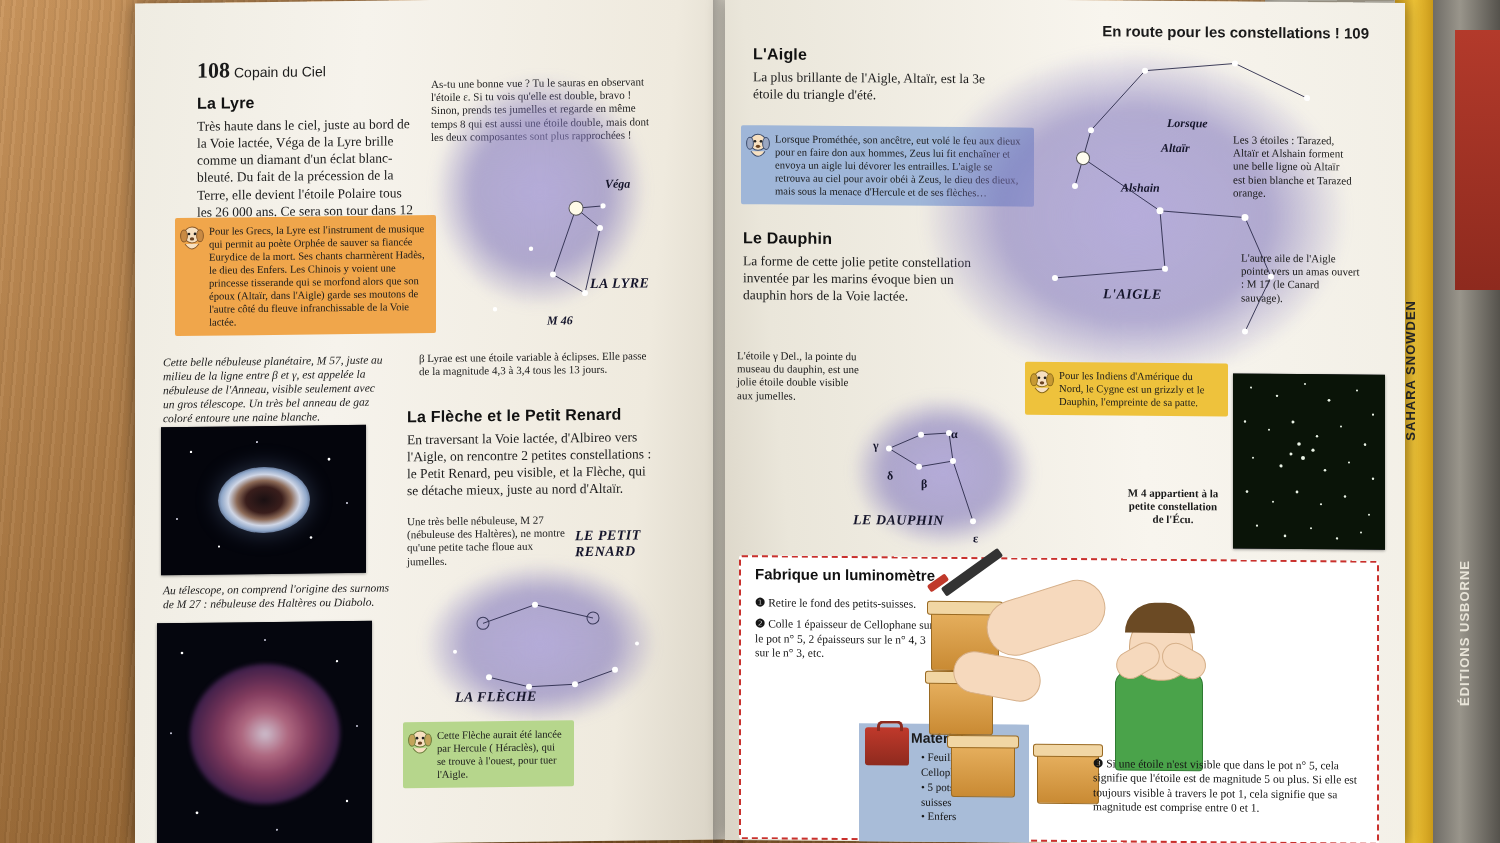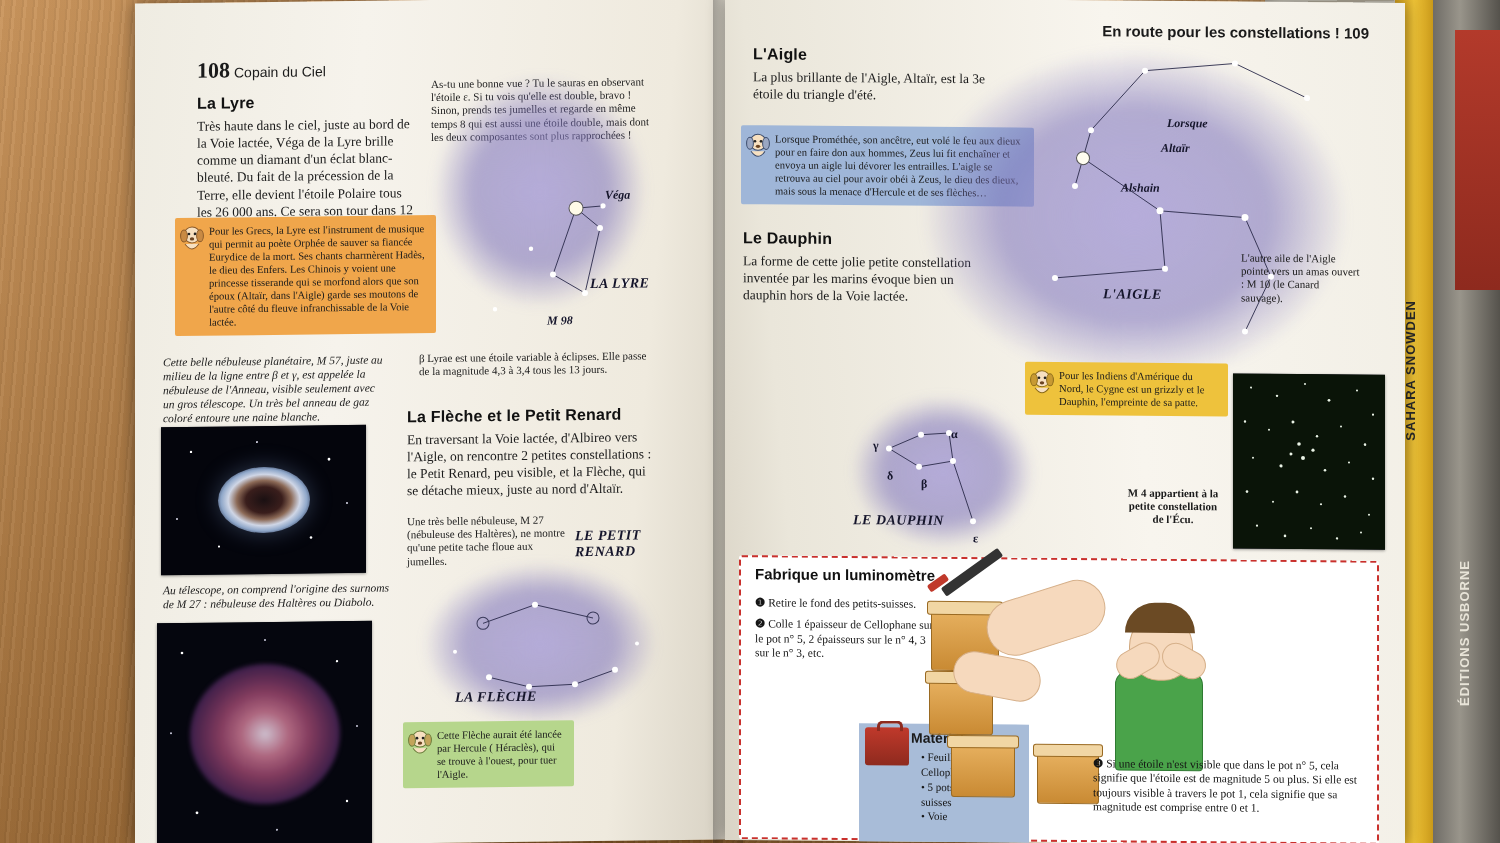--- a/index.html
+++ b/index.html
@@ -264,23 +264,23 @@
         <circle cx="141" cy="130" r="7" fill="#fffbe8" stroke="#555"></circle>
         <circle cx="118" cy="196" r="3" fill="#fff"></circle>
         <circle cx="150" cy="215" r="3" fill="#fff"></circle>
         <circle cx="165" cy="150" r="3" fill="#fff"></circle>
         <circle cx="168" cy="128" r="2.6" fill="#fff"></circle>
         <circle cx="96" cy="170" r="2.2" fill="#fff"></circle>
         <circle cx="190" cy="205" r="2.6" fill="#fff"></circle>
         <circle cx="60" cy="230" r="2.2" fill="#fff"></circle>
       </svg>
     </div>
-    <div class="lbl" style="left:470px;top:190px;text-align:right;">Véga</div>
+    <div class="lbl" style="left:470px;top:179px;text-align:right;">Véga</div>
     <div class="lbl lbl-big" style="left:455px;top:278px;">LA LYRE</div>
-    <div class="lbl" style="left:412px;top:315px;">M 98</div>
+    <div class="lbl" style="left:412px;top:315px;">M 46</div>
 
     <div class="small" style="position:absolute;left:284px;top:352px;width:235px;">β Lyrae est une étoile variable à éclipses. Elle passe de la magnitude 4,3 à 3,4 tous les 13 jours.</div>
 
     <div style="position:absolute;left:272px;top:408px;width:245px;">
       <h2 class="sec">La Flèche et le Petit Renard</h2>
       <p class="body">En traversant la Voie lactée, d'Albireo vers l'Aigle, on rencontre 2 petites constellations : le Petit Renard, peu visible, et la Flèche, qui se détache mieux, juste au nord d'Altaïr.</p>
     </div>
 
     <div class="small" style="position:absolute;left:272px;top:515px;width:168px;">Une très belle nébuleuse, M 27 (nébuleuse des Haltères), ne montre qu'une petite tache floue aux jumelles.</div>
 
@@ -345,20 +345,21 @@
         <path d="M6 20 Q13 30 20 20" fill="#f7e0c0" stroke="#3a4a6a"></path>
       </svg>
       <span>Lorsque Prométhée, son ancêtre, eut volé le feu aux dieux pour en faire don aux hommes, Zeus lui fit enchaîner et envoya un aigle lui dévorer les entrailles. L'aigle se retrouva au ciel pour avoir obéi à Zeus, le dieu des dieux, mais sous la menace d'Hercule et de ses flèches…</span>
     </div>
 
     <div style="position:absolute;left:18px;top:232px;width:230px;">
       <h2 class="sec">Le Dauphin</h2>
       <p class="body">La forme de cette jolie petite constellation inventée par les marins évoque bien un dauphin hors de la Voie lactée.</p>
     </div>
 
+    <div class="small" style="position:absolute;left:12px;top:352px;width:130px;">L'étoile γ Del., la pointe du museau du dauphin, est une jolie étoile double visible aux jumelles.</div>
 
     <div class="cloud" style="left:200px;top:50px;width:420px;height:330px;"></div>
     <div class="starmap" style="left:190px;top:40px;width:450px;height:350px;">
       <svg width="450" height="350" viewBox="0 0 450 350">
         <g stroke="#2a2a4a" stroke-width="0.9" fill="none">
           <path d="M230 30 L320 22 L392 56"></path>
           <path d="M230 30 L176 90 L168 118 L160 146"></path>
           <path d="M168 118 L245 170 L330 176"></path>
           <path d="M245 170 L250 228 L140 238"></path>
           <path d="M330 176 L356 235 L330 290"></path>
@@ -375,21 +376,22 @@
         <circle cx="140" cy="238" r="3" fill="#fff"></circle>
         <circle cx="356" cy="235" r="3" fill="#fff"></circle>
         <circle cx="330" cy="290" r="3" fill="#fff"></circle>
       </svg>
     </div>
     <div class="lbl" style="left:442px;top:115px;">Lorsque</div>
     <div class="lbl" style="left:436px;top:140px;">Altaïr</div>
     <div class="lbl" style="left:396px;top:168px;margin-top:12px;">Alshain</div>
     <div class="lbl lbl-big" style="left:378px;top:286px;">L'AIGLE</div>
 
-    <div class="small" style="position:absolute;left:516px;top:250px;width:120px;">L'autre aile de l'Aigle pointe vers un amas ouvert : M 10 (le Canard sauvage).</div>
+    <div class="small" style="position:absolute;left:508px;top:132px;width:120px;">Les 3 étoiles : Tarazed, Altaïr et Alshain forment une belle ligne où Altaïr est bien blanche et Tarazed orange.</div>
+    <div class="small" style="position:absolute;left:516px;top:250px;width:120px;">L'autre aile de l'Aigle pointe vers un amas ouvert : M 17 (le Canard sauvage).</div>
 
     <div class="cloud" style="left:128px;top:398px;width:180px;height:150px;"></div>
     <div class="starmap" style="left:128px;top:392px;width:190px;height:165px;">
       <svg width="190" height="165" viewBox="0 0 190 165">
         <g stroke="#2a2a4a" stroke-width="0.9" fill="none">
           <path d="M36 58 L68 44 L96 42 L100 70 L66 76 Z"></path>
           <path d="M100 70 L120 130"></path>
         </g>
         <circle cx="36" cy="58" r="3" fill="#fff"></circle>
         <circle cx="68" cy="44" r="3" fill="#fff"></circle>
@@ -473,21 +475,21 @@
           <span>Colle 1 épaisseur de Cellophane sur le pot n° 5, 2 épaisseurs sur le n° 4, 3 sur le n° 3, etc.</span>
         </p>
       </div>
 
       <div class="mat-box">
         <div class="toolbox"></div>
         <h4>Matériel</h4>
         <ul>
           <li>Feuilles de papier Cellophane</li>
           <li>5 pots de petits-suisses</li>
-          <li>Voie</li>
+          <li>Enfers</li>
         </ul>
       </div>
 
       <div>
         <div class="jar" style="left:190px;top:48px;width:66px;height:62px;border-radius:3px;"></div>
         <div class="jar-top" style="left:186px;top:42px;width:74px;height:12px;border-radius:3px;"></div>
         <div class="jar" style="left:188px;top:118px;width:62px;height:56px;border-radius:3px;"></div>
         <div class="jar-top" style="left:184px;top:112px;width:70px;height:11px;border-radius:3px;"></div>
         <div class="jar" style="left:210px;top:182px;width:62px;height:54px;border-radius:3px;"></div>
         <div class="jar-top" style="left:206px;top:176px;width:70px;height:11px;border-radius:3px;"></div>

